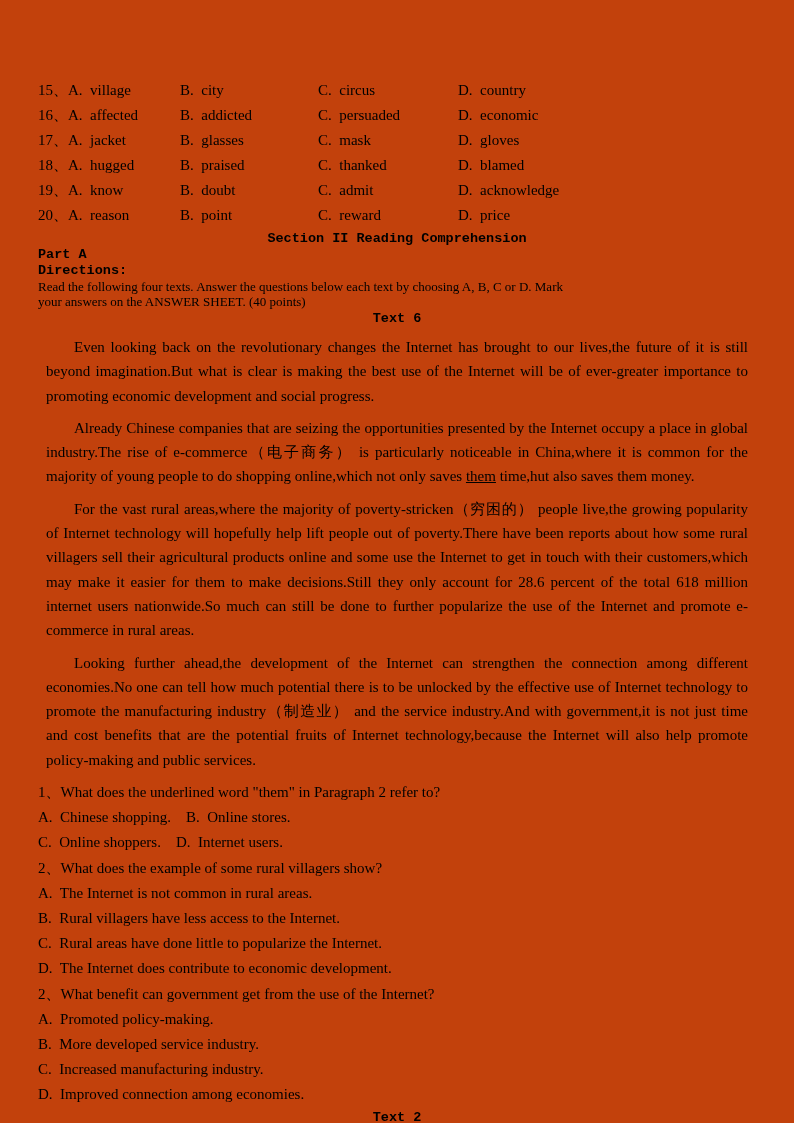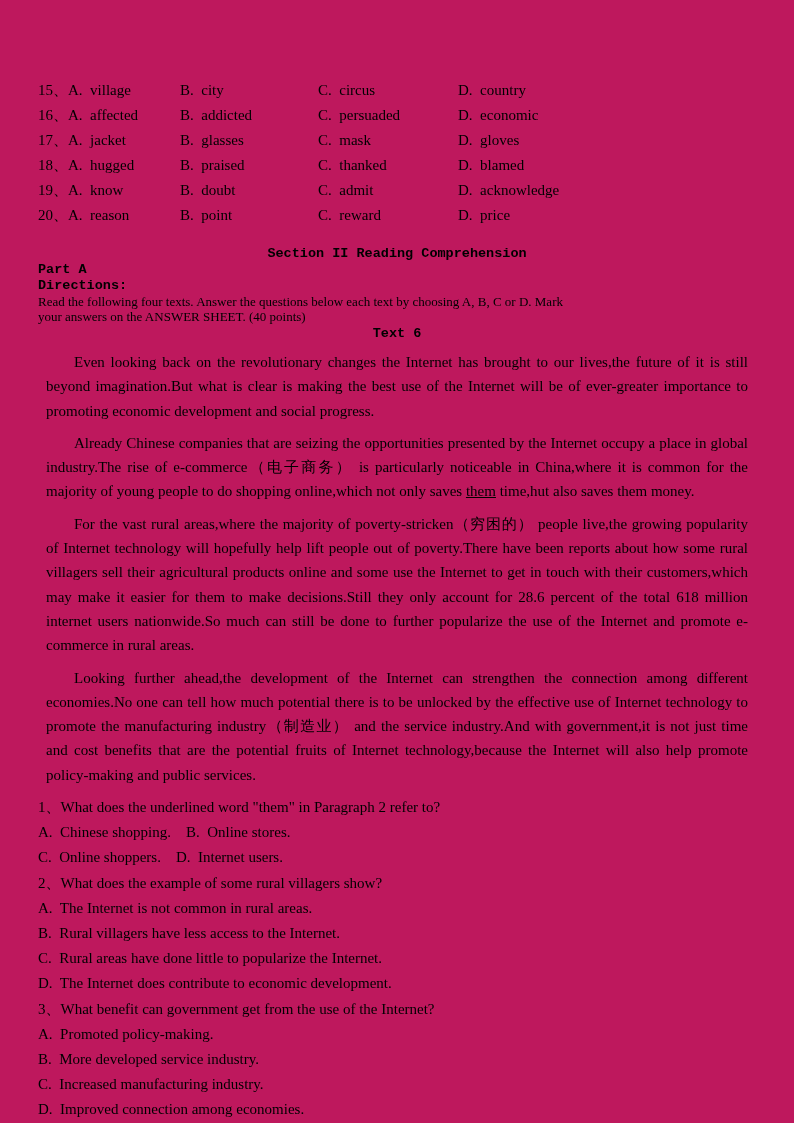--- a/index.html
+++ b/index.html
@@ -4,40 +4,40 @@
 <style>
   * { box-sizing: border-box; }
   html, body { margin: 0; padding: 0; }
   body { background: #ffffff; color: #000000; font-family: "Liberation Serif", serif; }
 
   .page {
     position: relative;
     width: 794px;
     height: 1123px;
     margin: 0 auto;
-    background: #be185d;
+    background: #c2410c;
     padding: 78px 38px 0 38px;
     overflow: hidden;
   }
 
   
   .cloze-row {
     display: flex;
     font-size: 15px;
     line-height: 25px;
     white-space: pre;
   }
   .cloze-num { flex: 0 0 28px; }
   .cloze-a   { flex: 0 0 112px; }
   .cloze-b   { flex: 0 0 138px; }
   .cloze-c   { flex: 0 0 140px; }
   .cloze-d   { flex: 1; }
 
   .heading-center {
-    margin-top: 18px;
+    margin-top: 3px;
     text-align: center;
     font-family: "Liberation Mono", monospace;
     font-weight: bold;
     font-size: 13.5px;
     line-height: 16px;
   }
   .mono-bold {
     font-family: "Liberation Mono", monospace;
     font-weight: bold;
     font-size: 13.5px;
@@ -146,21 +146,21 @@
     <div class="qline">1、What does the underlined word "them" in Paragraph 2 refer to?</div>
     <div class="qline">A.  Chinese shopping.    B.  Online stores.</div>
     <div class="qline">C.  Online shoppers.    D.  Internet users.</div>
 
     <div class="qline">2、What does the example of some rural villagers show?</div>
     <div class="qline">A.  The Internet is not common in rural areas.</div>
     <div class="qline">B.  Rural villagers have less access to the Internet.</div>
     <div class="qline">C.  Rural areas have done little to popularize the Internet.</div>
     <div class="qline">D.  The Internet does contribute to economic development.</div>
 
-    <div class="qline">3、What benefit can government get from the use of the Internet?</div>
+    <div class="qline">2、What benefit can government get from the use of the Internet?</div>
     <div class="qline">A.  Promoted policy-making.</div>
     <div class="qline">B.  More developed service industry.</div>
     <div class="qline">C.  Increased manufacturing industry.</div>
     <div class="qline">D.  Improved connection among economies.</div>
   </div>
 
   <div class="text-title">Text 2</div>
   <p class="para para-first">One day when I was 12, my mother gave me an order: I was to walk to the public library, and borrow at least one book for</p>
 
 </div>

